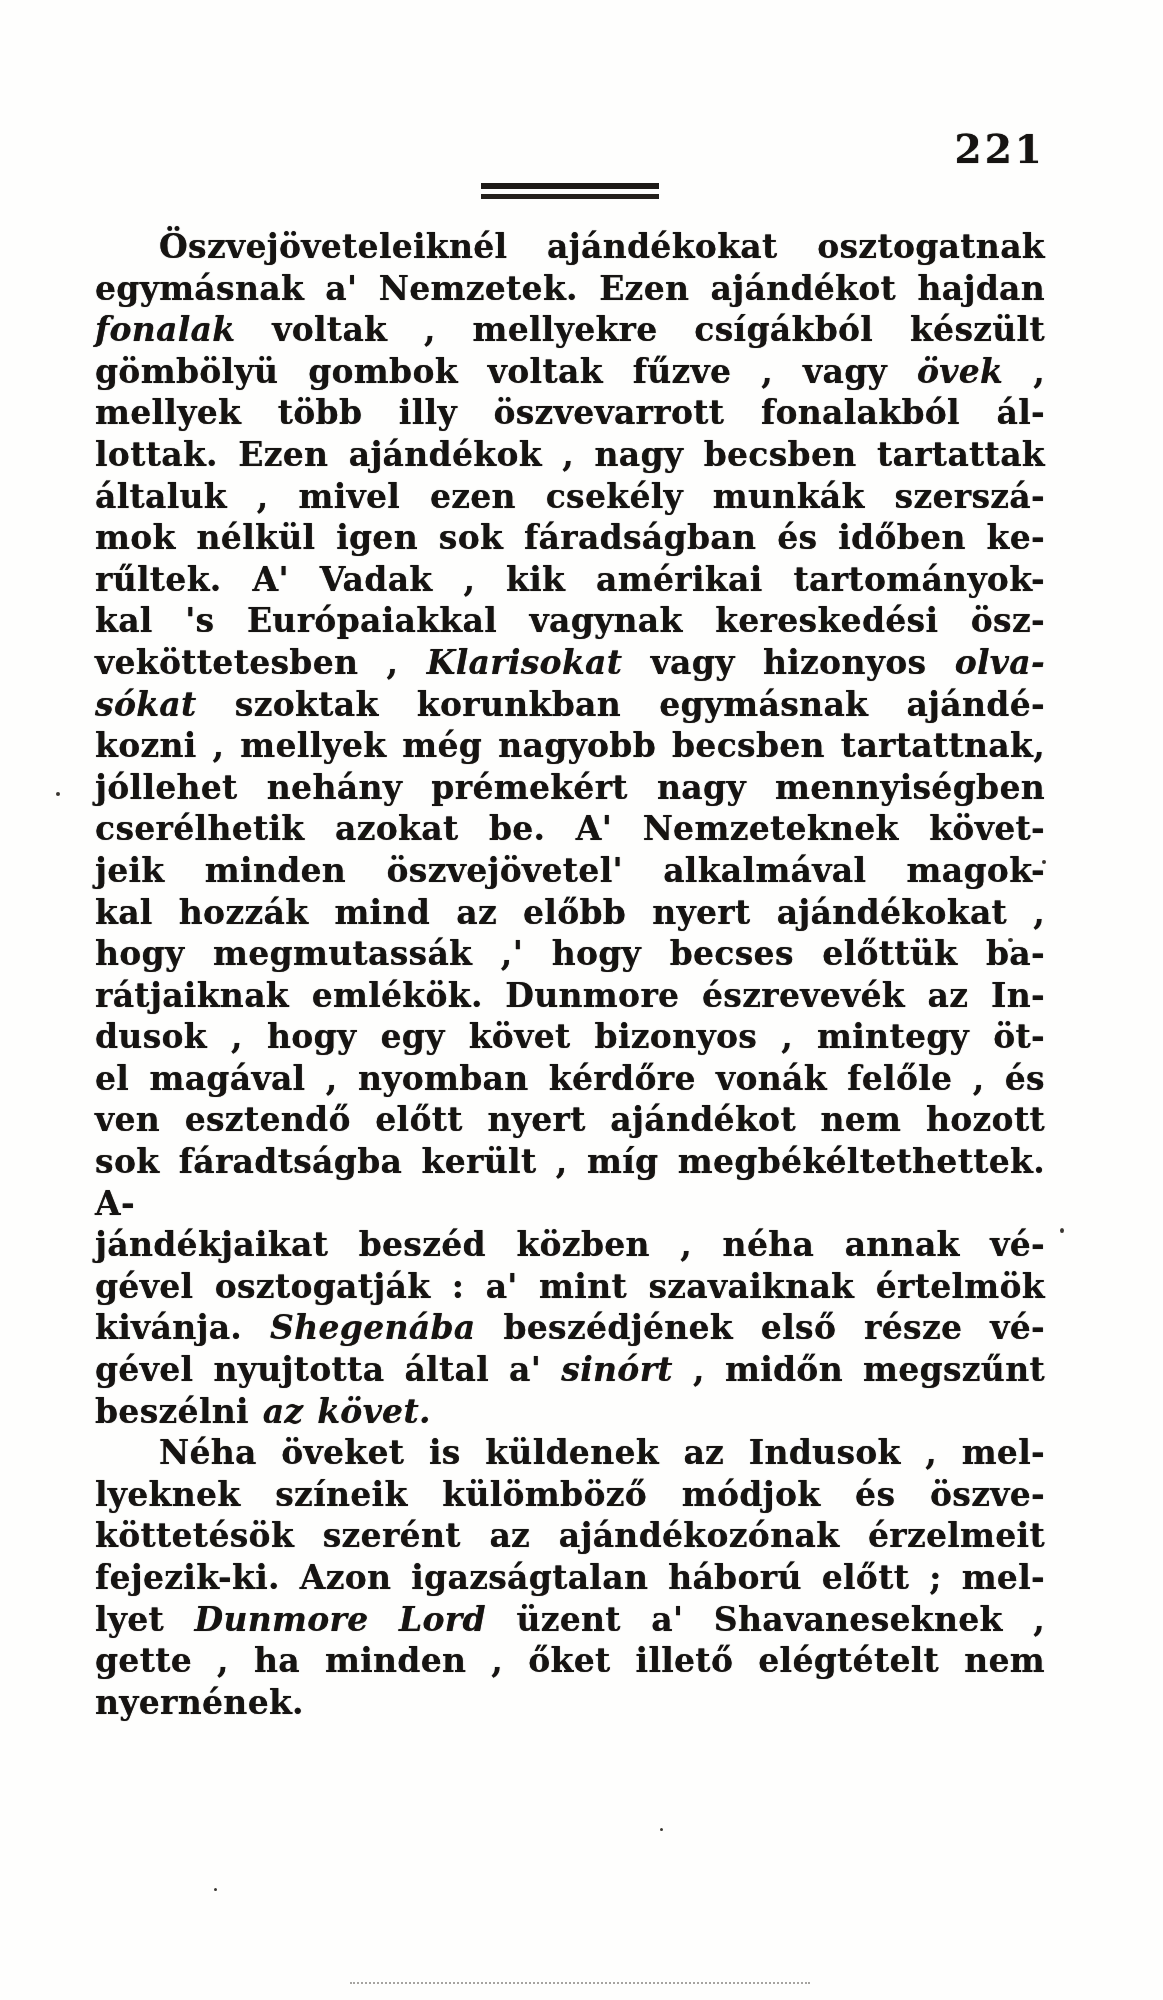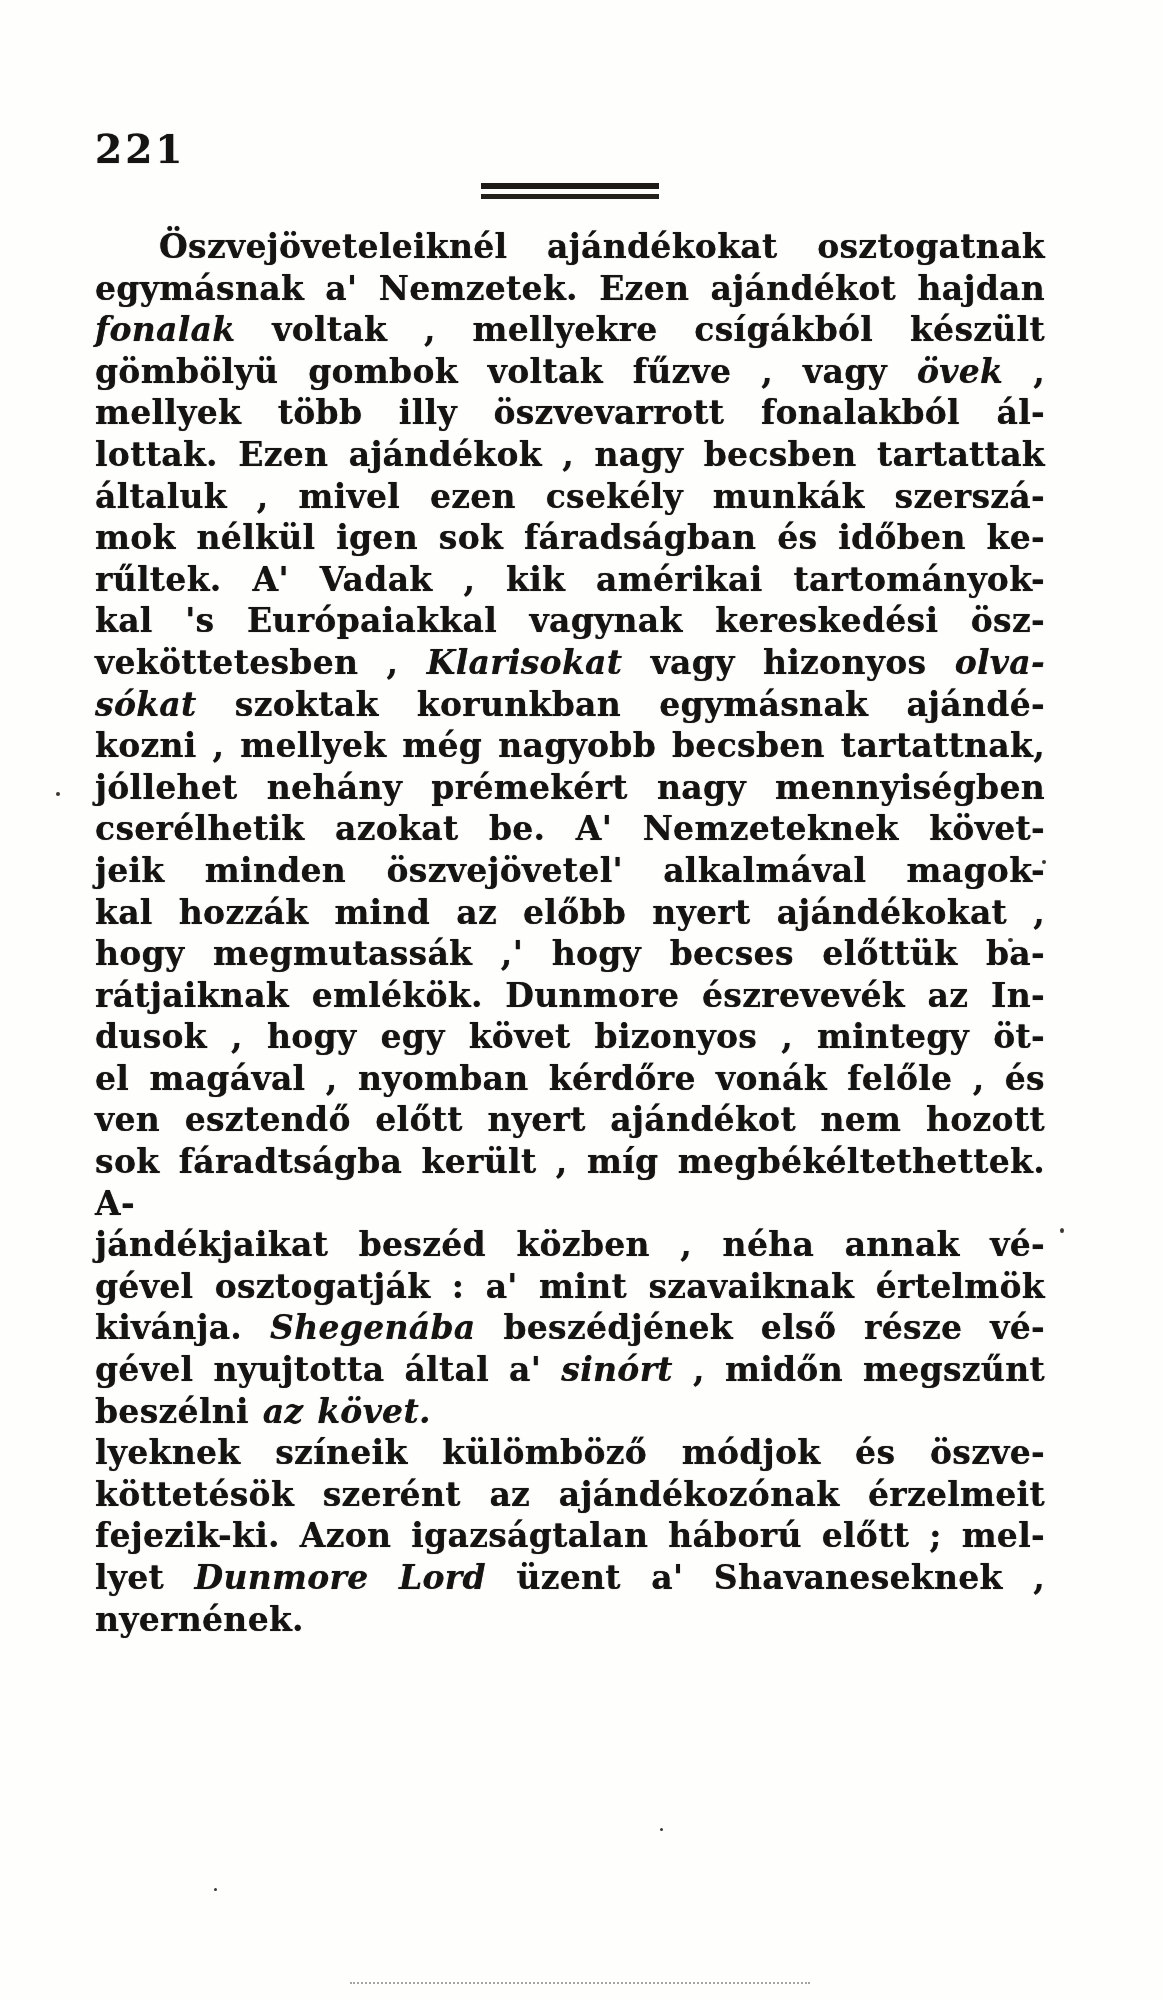--- a/index.html
+++ b/index.html
@@ -14,21 +14,21 @@
     background: #fefefd;
     overflow: hidden;
     font-family: "DejaVu Serif", "Liberation Serif", serif;
     color: #161412;
   }
   .pagehead {
     position: absolute;
     top: 126px;
     left: 95px;
     width: 950px;
-    text-align: left;
+    text-align: right;
   }
   .pagenum {
     font-size: 39px;
     font-weight: bold;
     letter-spacing: 3px;
     text-shadow: 0 0 0.8px rgba(20,18,14,0.85);
   }
   .rule {
     width: 178px;
     height: 5px;
@@ -104,24 +104,26 @@
         <div class="line"><span>el magával , nyomban kérdőre vonák felőle , és</span></div>
         <div class="line"><span>ven esztendő előtt nyert ajándékot nem hozott</span></div>
         <div class="line"><span>sok fáradtságba került , míg megbékéltethettek. A-</span></div>
         <div class="line"><span>jándékjaikat beszéd közben , néha annak vé-</span></div>
         <div class="line"><span>gével osztogatják : a' mint szavaiknak értelmök</span></div>
         <div class="line"><span>kivánja. </span><span class="it">Shegenába</span><span> beszédjének első része vé-</span></div>
         <div class="line"><span>gével nyujtotta által a' </span><span class="it">sinórt</span><span> , midőn megszűnt</span></div>
         <div class="line lastline"><span>beszélni </span><span class="it">az követ.</span></div>
       </div>
       <div>
+        <div class="line indent"><span>Néha öveket is küldenek az Indusok , mel-</span></div>
         <div class="line"><span>lyeknek színeik külömböző módjok és öszve-</span></div>
         <div class="line"><span>köttetésök szerént az ajándékozónak érzelmeit</span></div>
         <div class="line"><span>fejezik-ki. Azon igazságtalan háború előtt ; mel-</span></div>
         <div class="line"><span>lyet </span><span class="it">Dunmore Lord</span><span> üzent a' Shavaneseknek ,</span></div>
+        <div class="line"><span>gette , ha minden , őket illető elégtételt nem</span></div>
         <div class="line lastline"><span>nyernének.</span></div>
       </div>
     </main>
 
   <div class="speck" style="left:1042px; top:860px;  width:4px; height:4px;"></div>
   <div class="speck" style="left:1008px; top:938px;  width:5px; height:4px;"></div>
   <div class="speck" style="left:1060px; top:1228px; width:4px; height:5px;"></div>
   <div class="speck" style="left:56px;  top:792px;  width:4px; height:4px;"></div>
   <div class="speck" style="left:214px; top:1888px; width:3px; height:3px;"></div>
   <div class="speck" style="left:660px; top:1828px; width:3px; height:3px;"></div>

